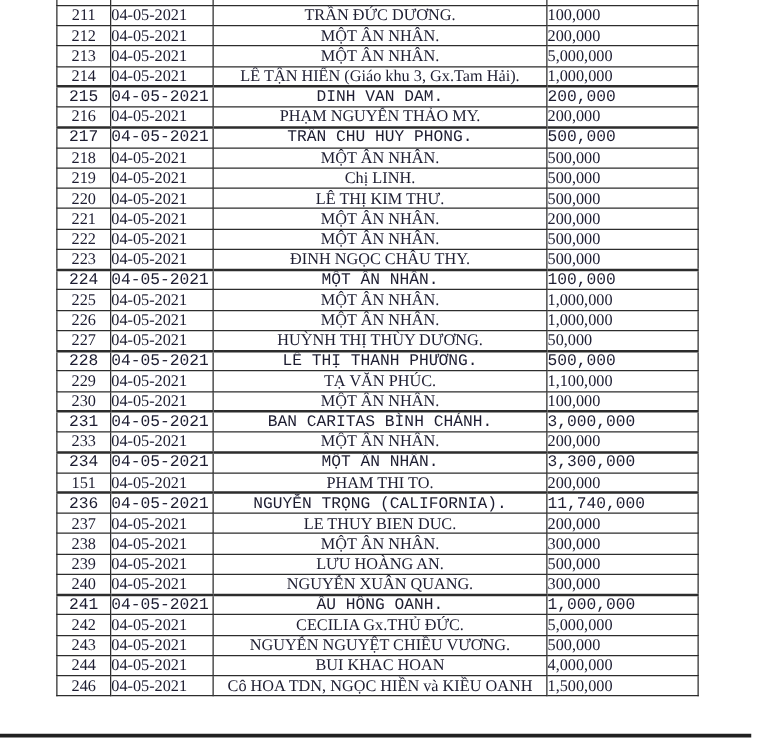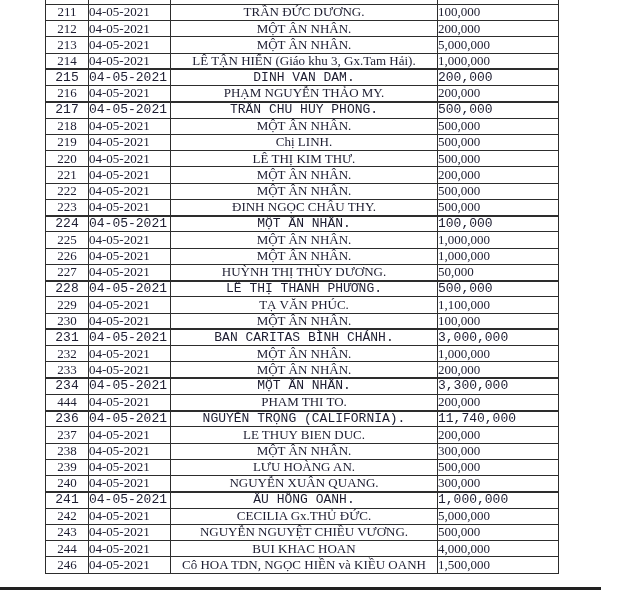--- a/index.html
+++ b/index.html
@@ -181,39 +181,33 @@
           <td class="c-name">MỘT ÂN NHÂN.</td>
           <td class="c-amount">100,000</td>
         </tr>
         <tr class="thick">
           <td class="c-index">231</td>
           <td class="c-date">04-05-2021</td>
           <td class="c-name">BAN CARITAS BÌNH CHÁNH.</td>
           <td class="c-amount">3,000,000</td>
         </tr>
         <tr>
-          <td class="c-index">232</td>
-          <td class="c-date">04-05-2021</td>
-          <td class="c-name">MỘT ÂN NHÂN.</td>
-          <td class="c-amount">1,000,000</td>
-        </tr>
-        <tr>
           <td class="c-index">233</td>
           <td class="c-date">04-05-2021</td>
           <td class="c-name">MỘT ÂN NHÂN.</td>
           <td class="c-amount">200,000</td>
         </tr>
         <tr class="thick">
           <td class="c-index">234</td>
           <td class="c-date">04-05-2021</td>
           <td class="c-name">MỘT ÂN NHÂN.</td>
           <td class="c-amount">3,300,000</td>
         </tr>
         <tr>
-          <td class="c-index">444</td>
+          <td class="c-index">151</td>
           <td class="c-date">04-05-2021</td>
           <td class="c-name">PHAM THI TO.</td>
           <td class="c-amount">200,000</td>
         </tr>
         <tr class="thick">
           <td class="c-index">236</td>
           <td class="c-date">04-05-2021</td>
           <td class="c-name">NGUYỄN TRỌNG (CALIFORNIA).</td>
           <td class="c-amount">11,740,000</td>
         </tr>

